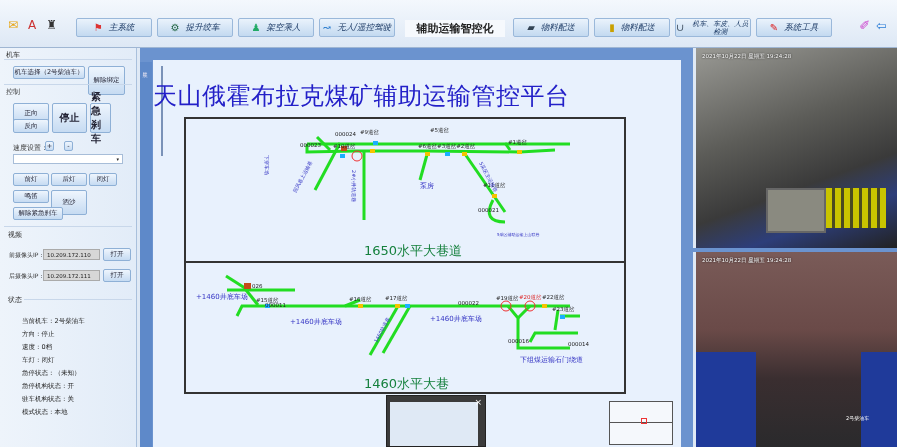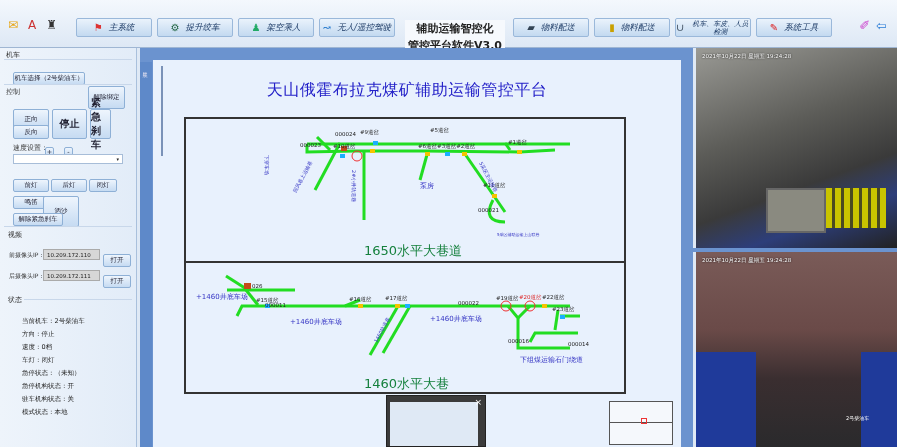--- a/index.html
+++ b/index.html
@@ -7,31 +7,31 @@
   .toolbar { position: absolute; left: 0; top: 0; width: 897px; height: 48px; background: linear-gradient(#f4f8fd, #dde8f5); border-bottom: 1px solid #9fb6d3; }
   .tb-icons { position: absolute; left: 8px; top: 18px; display: flex; gap: 10px; font-size: 12px; }
   .tb-btn { position: absolute; top: 18px; height: 19px; background: linear-gradient(#eaf3fc, #c3d9f0); border: 1px solid #9ab8da; border-radius: 2px; font-size: 8.5px; font-style: italic; color: #1d3b66; display: flex; align-items: center; justify-content: center; gap: 6px; font-family: "DejaVu Serif", serif; }
   .tb-btn .ic { font-style: normal; font-size: 10px; }
   .app-title { position: absolute; left: 405px; top: 8px; width: 100px; text-align: center; font-size: 11px; font-weight: bold; color: #222; line-height: 17px; background: #f6f9fd; margin-top: 12px; }
   .tb-right { position: absolute; right: 10px; top: 18px; font-size: 13px; display: flex; gap: 6px; }
 
   .left { position: absolute; left: 0; top: 48px; width: 137px; height: 399px; background: linear-gradient(90deg, #eef4fb, #e2ecf8); border-right: 1px solid #a9c0dc; }
   .sec-label { position: absolute; font-size: 7px; color: #333; }
   .sec-line { position: absolute; left: 4px; width: 128px; border-top: 1px solid #c8d7ea; }
-  .lbtn { position: absolute; background: linear-gradient(#eef5fd, #c6dbf2); border: 1px solid #8eb0d6; border-radius: 2px; font-size: 6.5px; color: #223; display: flex; align-items: center; justify-content: center; margin-top: 6px; }
+  .lbtn { position: absolute; background: linear-gradient(#eef5fd, #c6dbf2); border: 1px solid #8eb0d6; border-radius: 2px; font-size: 6.5px; color: #223; display: flex; align-items: center; justify-content: center; }
   .lbtn.big { font-size: 10px; font-weight: bold; }
   .small-in { position: absolute; background: #fff; border: 1px solid #a7bdd8; font-size: 6px; display: flex; align-items: center; padding-left: 3px; color: #222; }
   .ip-box { position: absolute; background: #d7d7d7; border: 1px solid #aaa; font-size: 5.5px; display: flex; align-items: center; padding-left: 3px; color: #222; }
   .status-line { position: absolute; left: 22px; font-size: 6.5px; color: #222; }
 
   .main-frame { position: absolute; left: 140px; top: 48px; width: 553px; height: 399px; background: #6b93cf; }
   .side-strip { position: absolute; left: 140px; top: 62px; width: 12px; height: 385px; background: #5e89c9; }
   .canvas { position: absolute; left: 153px; top: 60px; width: 528px; height: 387px; background: #e8f1fd; }
   .vline { position: absolute; left: 161px; top: 66px; width: 2px; height: 90px; background: #7a92b8; }
-  .main-title { position: absolute; left: 153px; top: 80px; width: 508px; text-align: center; font-size: 16px; color: #2320c8; font-family: "DejaVu Serif", serif; letter-spacing: 0.5px; }
+  .main-title { position: absolute; left: 153px; top: 80px; width: 508px; text-align: left; font-size: 24px; color: #2320c8; font-family: "DejaVu Serif", serif; letter-spacing: 0.5px; }
   .box { position: absolute; border: 2px solid #333; }
   .level-label { position: absolute; font-size: 13px; color: #15803d; font-family: "DejaVu Sans", sans-serif; }
   svg.tracks { position: absolute; left: 0; top: 0; }
 
   .cam { position: absolute; left: 696px; width: 201px; overflow: hidden; }
   .cam-ts { position: absolute; left: 6px; top: 5px; font-size: 5.5px; color: #fff; text-shadow: 0 0 2px #000; }
   .thumb { position: absolute; left: 386px; top: 395px; width: 100px; height: 52px; background: #3b3b3b; border: 1px solid #222; }
   .minimap { position: absolute; left: 609px; top: 401px; width: 64px; height: 44px; background: #f5f8fc; border: 1px solid #555; }
 </style>
 </head>
@@ -54,21 +54,20 @@
   <div class="tb-btn" style="left:238px;width:76px">
       <span class="ic" style="color:#2a6">♟</span>
       <span>架空乘人</span>
     </div>
   <div class="tb-btn" style="left:319px;width:76px">
       <span class="ic" style="color:#27c">↝</span>
       <span>无人/遥控驾驶</span>
     </div>
   <div class="app-title">
     <div>辅助运输智控化</div>
-    <div>管控平台软件V3.0</div>
   </div>
   <div class="tb-btn" style="left:513px;width:76px">
       <span class="ic" style="color:#345">▰</span>
       <span>物料配送</span>
     </div>
   <div class="tb-btn" style="left:594px;width:76px">
       <span class="ic" style="color:#c9a000">▮</span>
       <span>物料配送</span>
     </div>
   <div class="tb-btn" style="left:675px;width:76px;font-size:7px;line-height:8px;text-align:center">
@@ -82,39 +81,39 @@
   <div class="tb-right">
     <span style="color:#c4c">✐</span>
     <span style="color:#2a7cd6">⇦</span>
   </div>
 </div>
 
 <div class="left">
   <div class="sec-label" style="left:6px;top:2px">机车</div>
   <div class="sec-line" style="top:11px"></div>
   <div class="lbtn" style="left:13px;top:18px;width:72px;height:13px">机车选择（2号柴油车）</div>
-  <div class="lbtn" style="left:88px;top:32px;width:37px;height:23px">解除绑定</div>
+  <div class="lbtn" style="left:88px;top:18px;width:37px;height:29px">解除绑定</div>
   <div class="sec-line" style="top:36px"></div>
   <div class="sec-label" style="left:6px;top:39px">控制</div>
   <div class="lbtn" style="left:13px;top:55px;width:36px;height:20px">正向</div>
   <div class="lbtn" style="left:13px;top:71px;width:36px;height:14px">反向</div>
   <div class="lbtn big" style="left:52px;top:55px;width:35px;height:30px">停止</div>
   <div class="lbtn big" style="left:90px;top:55px;width:21px;height:30px">紧急刹车</div>
   <div class="sec-label" style="left:13px;top:95px">速度设置：</div>
   <div class="lbtn" style="left:45px;top:93px;width:9px;height:10px">+</div>
   <div class="lbtn" style="left:64px;top:93px;width:9px;height:10px">-</div>
   <div class="small-in" style="left:13px;top:106px;width:110px;height:10px">
       <span></span>
       <span style="position:absolute;right:3px;font-size:5px">▾</span>
     </div>
   <div class="lbtn" style="left:13px;top:125px;width:36px;height:13px">前灯</div>
   <div class="lbtn" style="left:51px;top:125px;width:36px;height:13px">后灯</div>
   <div class="lbtn" style="left:89px;top:125px;width:28px;height:13px">闭灯</div>
   <div class="lbtn" style="left:13px;top:142px;width:36px;height:13px">鸣笛</div>
-  <div class="lbtn" style="left:43px;top:142px;width:36px;height:31px">洒沙</div>
+  <div class="lbtn" style="left:51px;top:142px;width:36px;height:25px">洒沙</div>
   <div class="lbtn" style="left:13px;top:159px;width:50px;height:13px">解除紧急刹车</div>
   <div class="sec-line" style="top:178px"></div>
   <div class="sec-label" style="left:8px;top:182px">视频</div>
   <div class="sec-label" style="left:9px;top:203px;font-size:6px">前摄像头IP：</div>
   <div class="ip-box" style="left:43px;top:201px;width:57px;height:11px">10.209.172.110</div>
   <div class="lbtn" style="left:103px;top:200px;width:28px;height:13px">打开</div>
   <div class="sec-label" style="left:9px;top:224px;font-size:6px">后摄像头IP：</div>
   <div class="ip-box" style="left:43px;top:222px;width:57px;height:11px">10.209.172.111</div>
   <div class="lbtn" style="left:103px;top:221px;width:28px;height:13px">打开</div>
   <div class="sec-label" style="left:8px;top:247px">状态</div>

